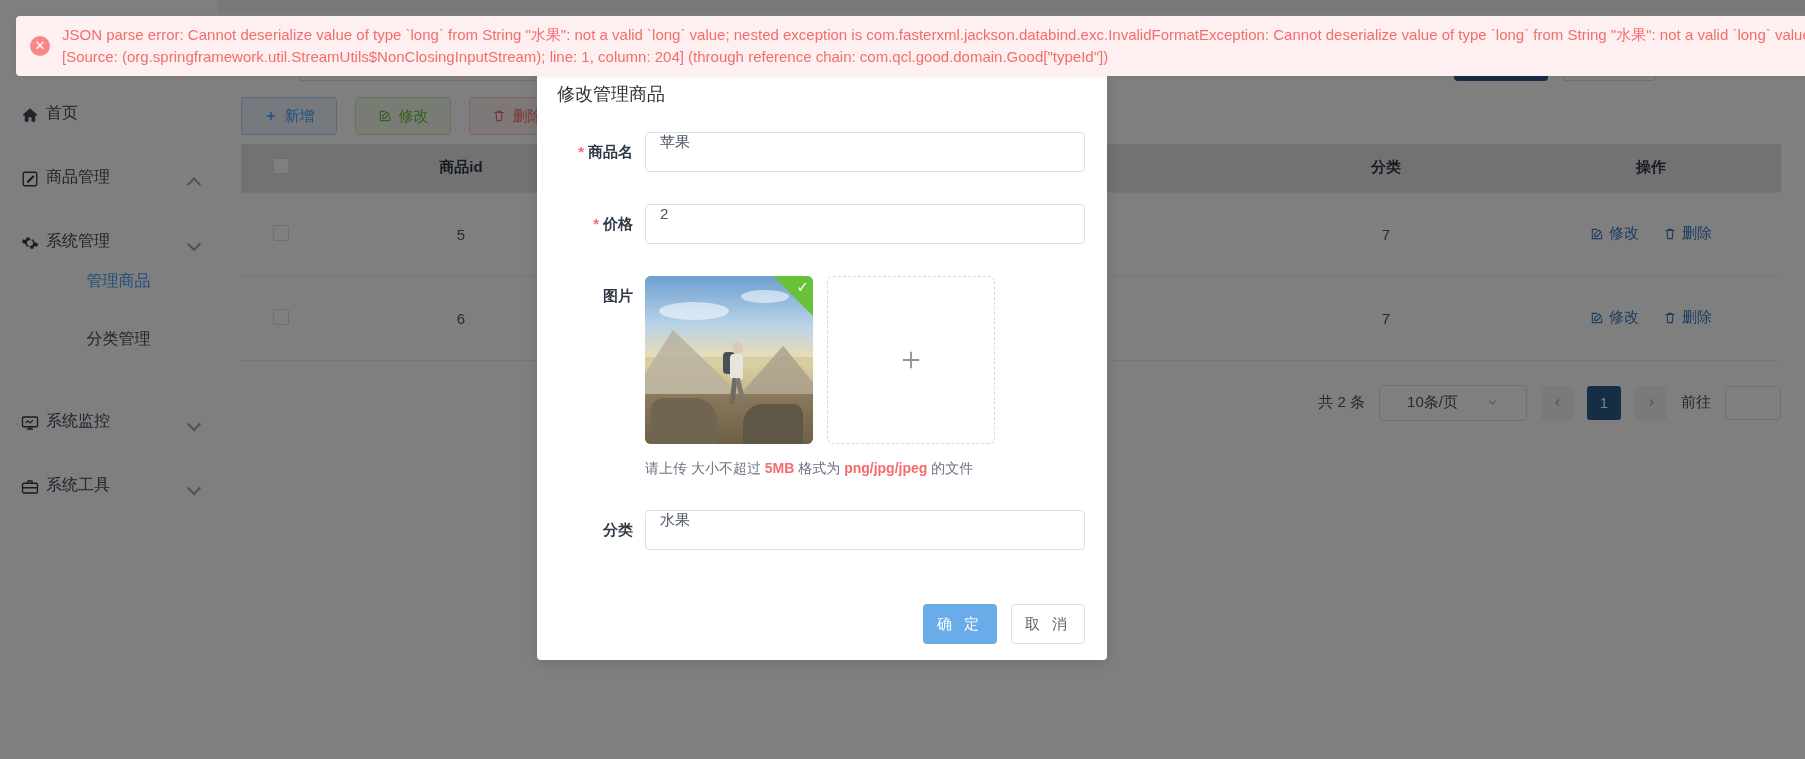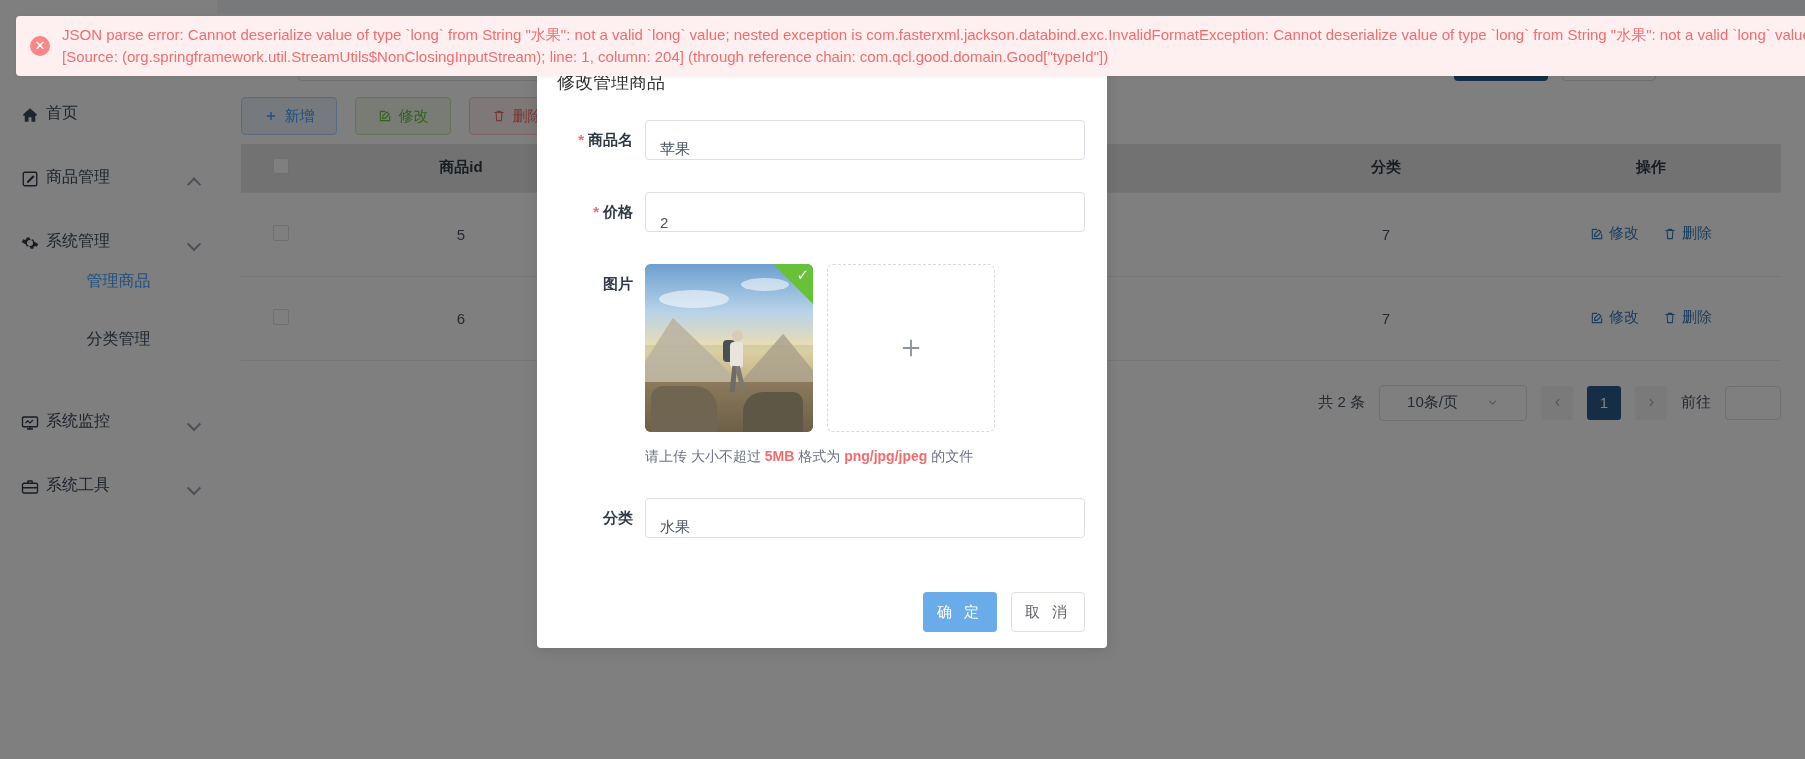--- a/index.html
+++ b/index.html
@@ -81,35 +81,35 @@
   .pg-select { width:148px; height:36px; border:1px solid #dcdfe6; border-radius:4px; display:flex; align-items:center; justify-content:center; gap:28px; color:#4a5464; background:#fff; }
   .pg-arrow { width:32px; height:34px; display:flex; align-items:center; justify-content:center; color:#a8abb2; background:#f4f4f5; border-radius:3px; cursor:pointer; }
   .pg-num { width:34px; height:34px; display:flex; align-items:center; justify-content:center; background:#2b5c8a; color:#fff; border-radius:3px; cursor:pointer; }
   .pg-jump-input { width:56px; height:34px; border:1px solid #dcdfe6; border-radius:4px; background:#fff; }
 
   
   #overlay { position:absolute; inset:0; background:rgba(0,0,0,0.5); z-index:50; }
 
   
   #modal {
-    position:absolute; left:537px; top:48px; width:570px; height:600px;
+    position:absolute; left:537px; top:60px; width:570px; height:600px;
     background:#fff; border-radius:4px; z-index:60;
     box-shadow:0 2px 14px rgba(0,0,0,.12);
   }
   .m-title { font-size:18px; color:#303133; padding:22px 20px 0 20px; }
   .m-body { padding:26px 22px 0 22px; }
   .frow { display:flex; margin-bottom:32px; }
   .flabel {
     width:86px; flex:none; text-align:right; padding-right:12px;
     font-size:15px; font-weight:bold; color:#2f3a46; line-height:40px;
   }
   .req { color:#f56c6c; margin-right:4px; }
   .finput {
     flex:1; height:40px; border:1px solid #dcdfe6; border-radius:4px;
-    padding:0 14px; font-size:15px; color:#4a5464; display:flex; align-items:flex-end;
+    padding:0 14px; font-size:15px; color:#4a5464; display:flex; align-items:flex-start;
   }
   .upload-area { display:flex; gap:14px; }
   .thumb {
     width:168px; height:168px; border-radius:6px; position:relative; overflow:hidden;
     background:linear-gradient(#79a9d6 0%,#9cc3e4 26%,#d9cfa0 52%,#c7b488 70%,#8d7a5e 100%);
   }
   .thumb .sky { position:absolute; left:0; right:0; top:0; height:48%;
      background:linear-gradient(#6d9fd0,#b9d3e8 60%,#e8dcb4 100%); }
   .thumb .cloud { position:absolute; width:70px; height:18px; background:rgba(255,255,255,.55); border-radius:50%; }
   .thumb .mt {

